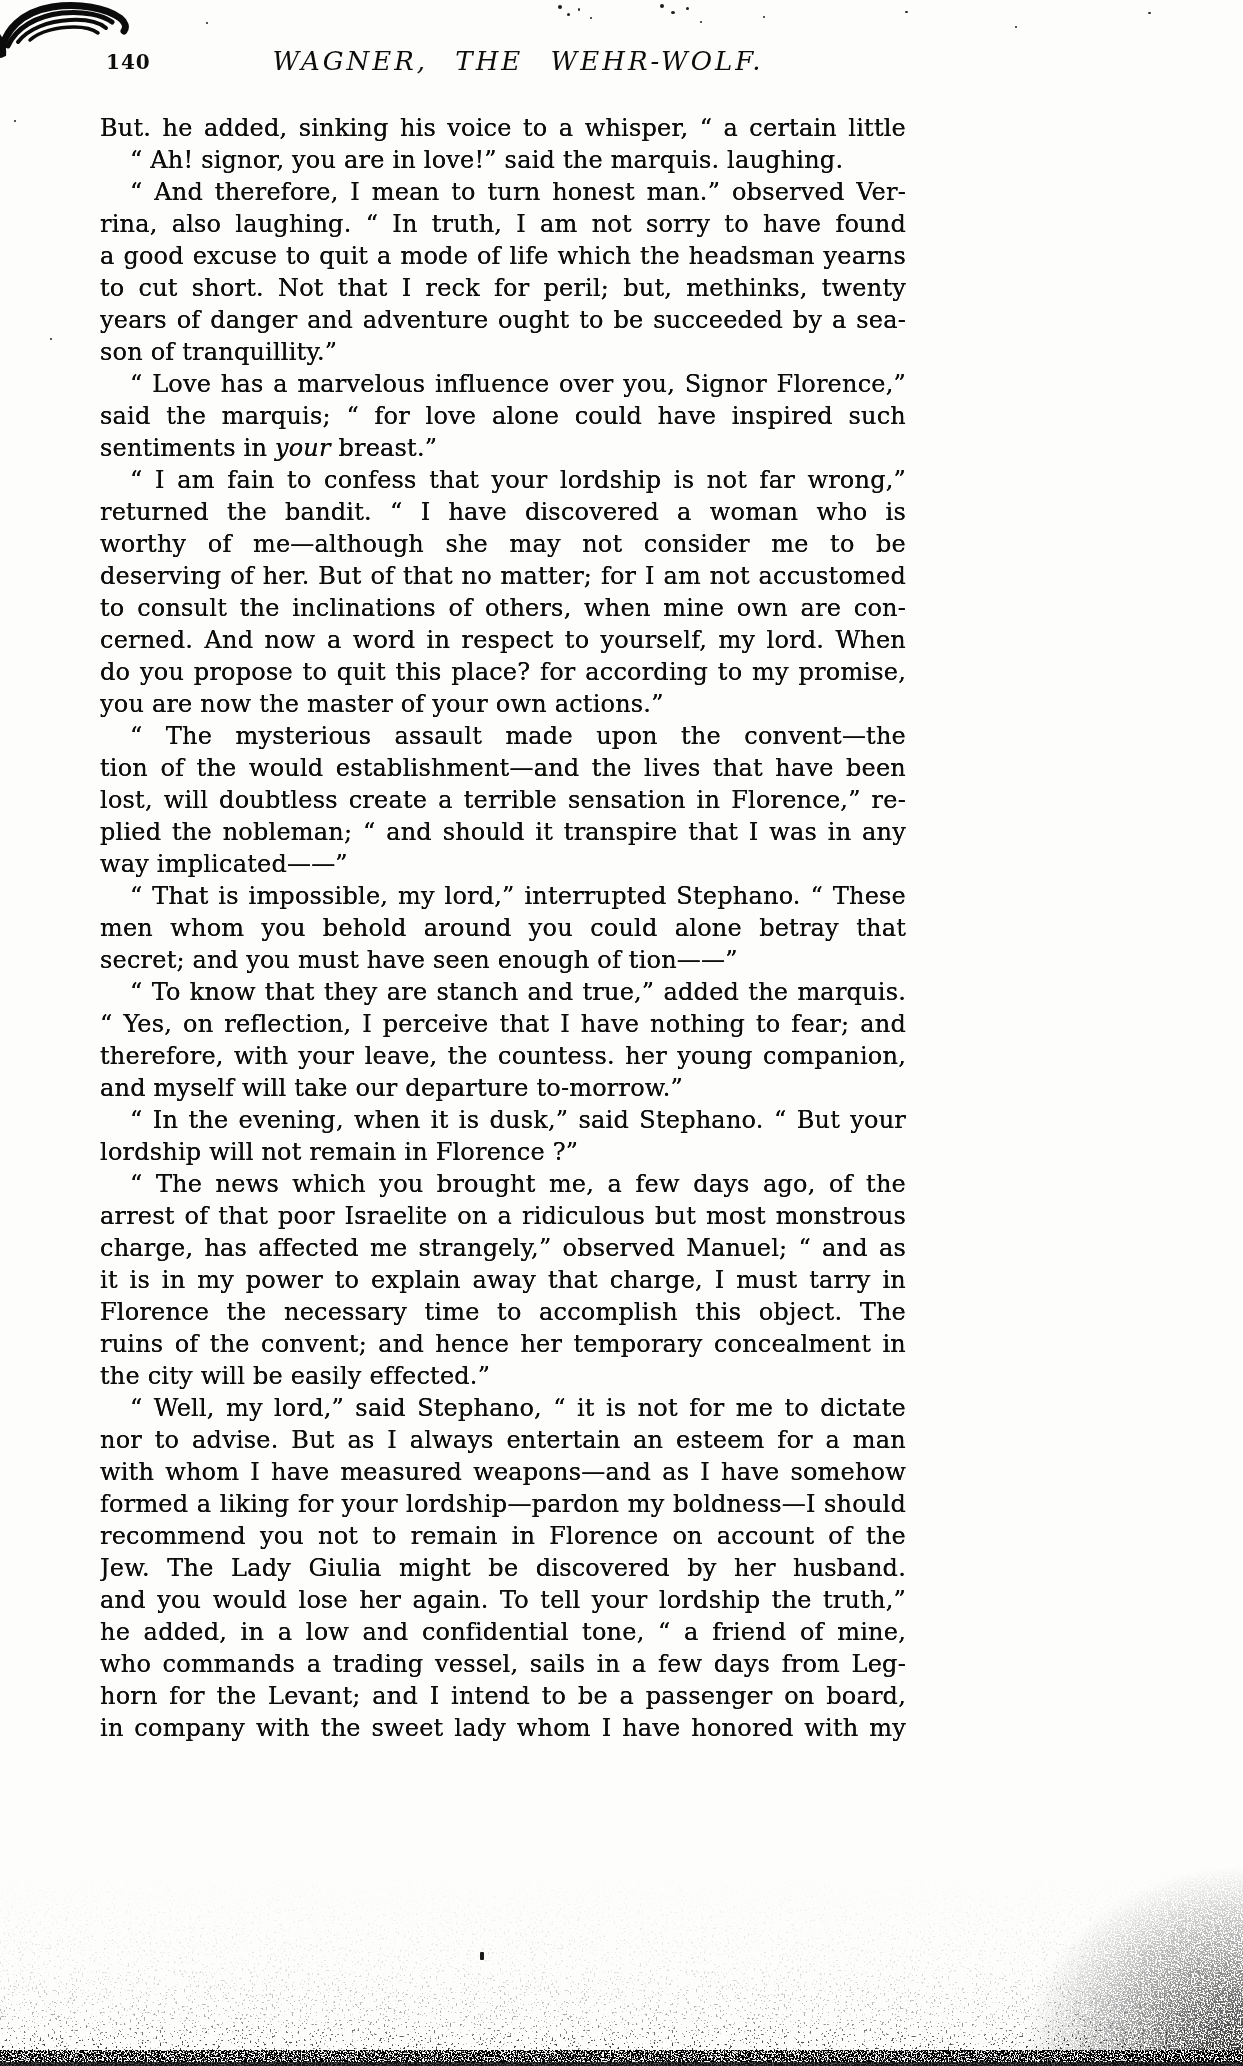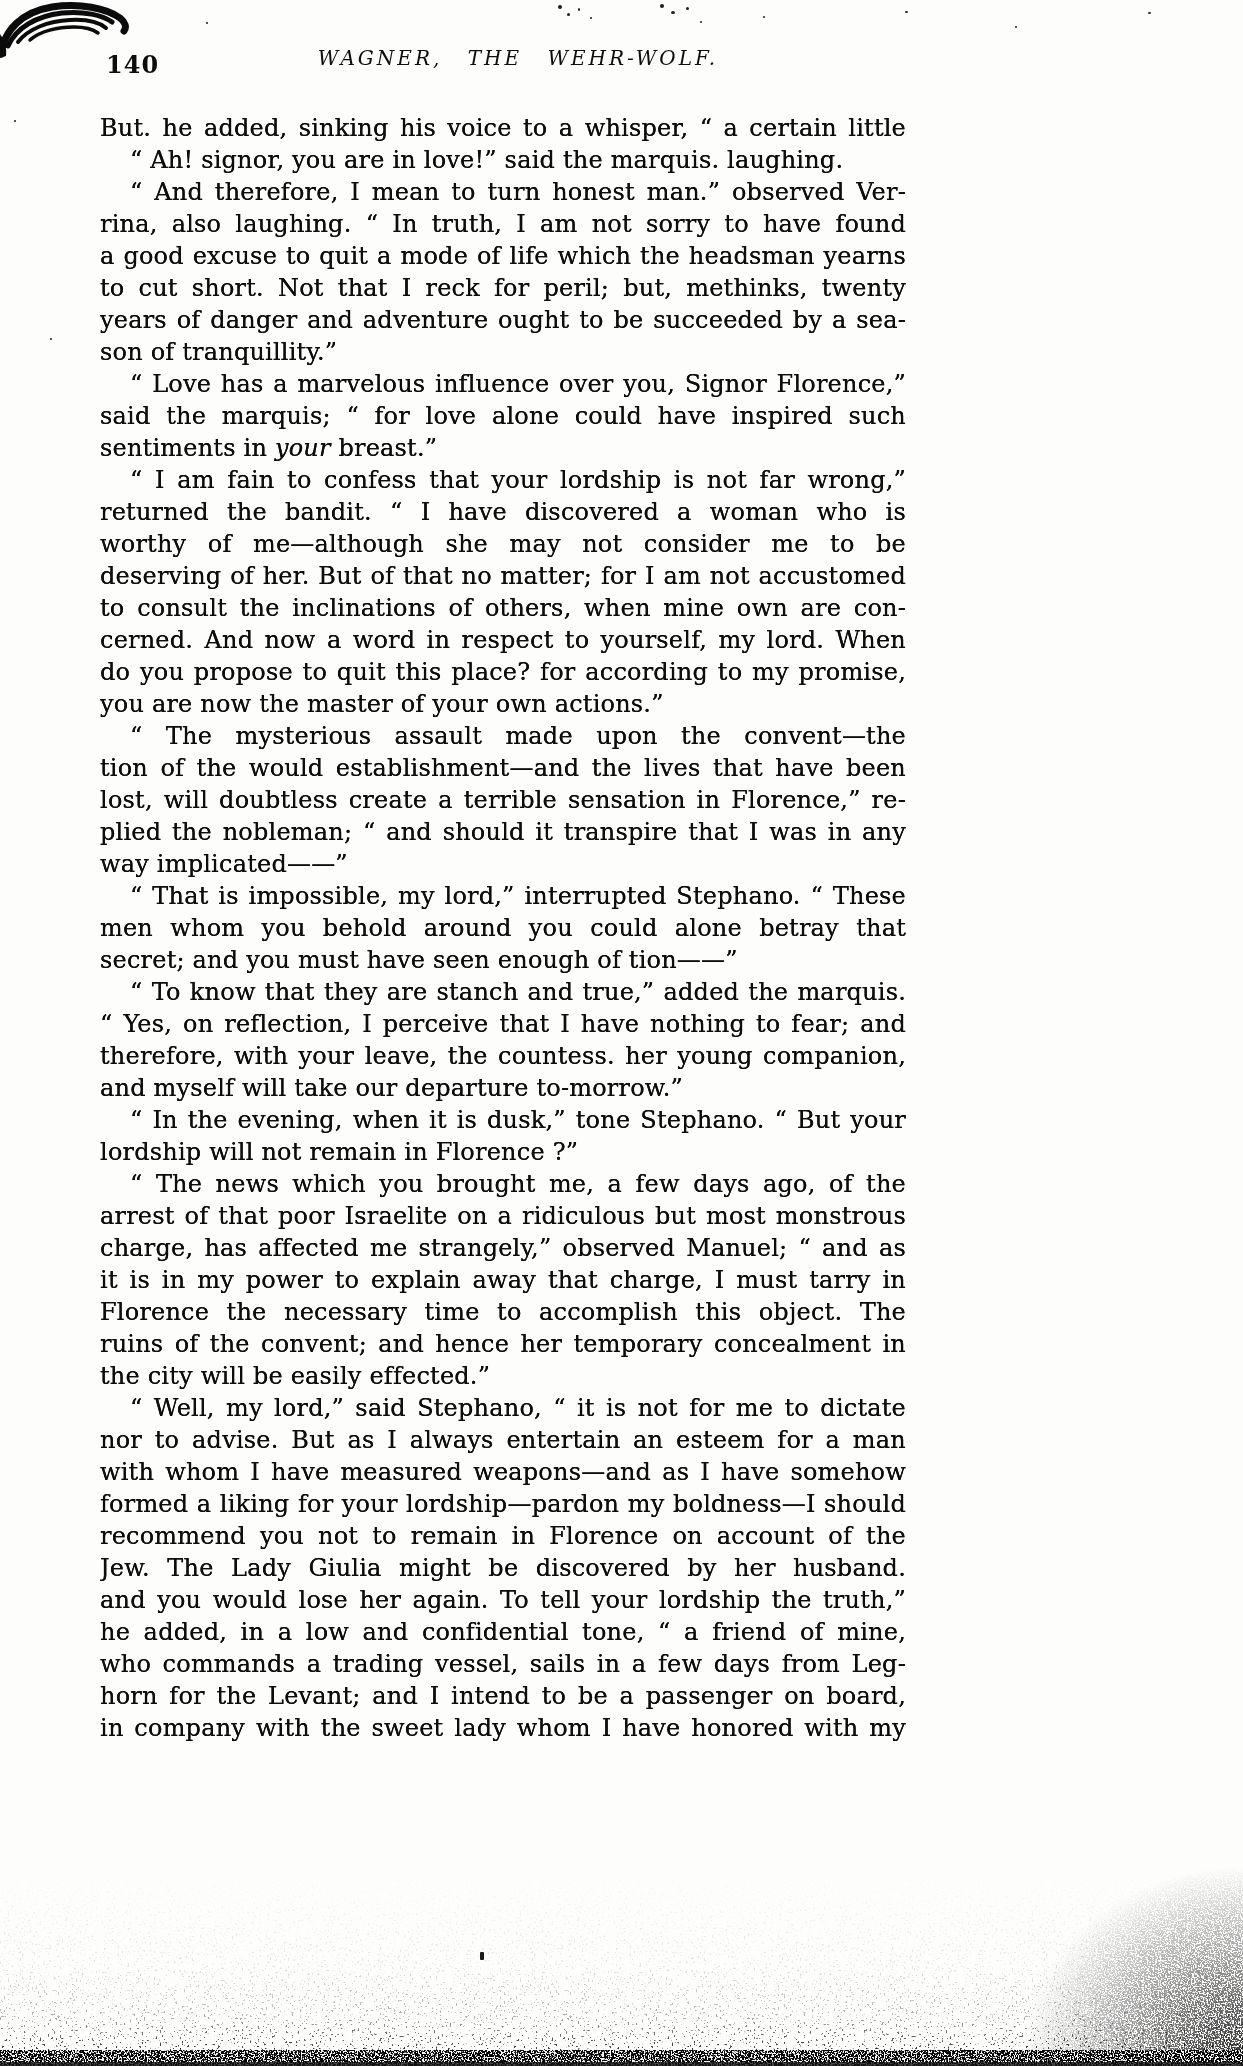--- a/index.html
+++ b/index.html
@@ -6,23 +6,23 @@
   .page{
     position:relative;
     width:1243px;height:2066px;
     background:#fefefee;
     background-color:#fdfdfc;
     overflow:hidden;
     font-family:"DejaVu Serif", "Liberation Serif", serif;
     color:#0d0d0d;
   }
   .header{position:absolute;left:100px;top:46px;width:806px;height:42px;}
-  .pagenum{position:absolute;left:6px;top:4px;font-size:24px;letter-spacing:1px;font-weight:bold;}
+  .pagenum{position:absolute;left:6px;top:4px;font-size:20px;letter-spacing:1px;font-weight:bold;}
   .running-title{
-    text-align:center;font-style:italic;font-size:20px;
+    text-align:center;font-style:italic;font-size:26px;
     letter-spacing:3px;word-spacing:16px;padding-left:30px;
     white-space:nowrap;
   }
   .text-col{
     position:absolute;left:100px;top:112px;width:806px;
     font-size:24px;line-height:32px;
     text-shadow:0 0 0.6px currentColor;
     letter-spacing:0.2px;
   }
   .line{
@@ -81,21 +81,21 @@
       <div class="line">lost, will doubtless create a terrible sensation in Florence,” re-</div>
       <div class="line">plied the nobleman; “ and should it transpire that I was in any</div>
       <div class="line end">way implicated——”</div>
       <div class="line indent">“ That is impossible, my lord,” interrupted Stephano.  “ These</div>
       <div class="line">men whom you behold around you could alone betray that</div>
       <div class="line end">secret; and you must have seen enough of tion——”</div>
       <div class="line indent">“ To know that they are stanch and true,” added the marquis.</div>
       <div class="line">“ Yes, on reflection, I perceive that I have nothing to fear; and</div>
       <div class="line">therefore, with your leave, the countess. her young companion,</div>
       <div class="line end">and myself will take our departure to-morrow.”</div>
-      <div class="line indent">“ In the evening, when it is dusk,” tone Stephano.  “ But your</div>
+      <div class="line indent">“ In the evening, when it is dusk,” said Stephano.  “ But your</div>
       <div class="line end">lordship will not remain in Florence ?”</div>
       <div class="line indent">“ The news which you brought me, a few days ago, of the</div>
       <div class="line">arrest of that poor Israelite on a ridiculous but most monstrous</div>
       <div class="line">charge, has affected me strangely,” observed Manuel; “ and as</div>
       <div class="line">it is in my power to explain away that charge, I must tarry in</div>
       <div class="line">Florence the necessary time to accomplish this object.  The</div>
       <div class="line">ruins of the convent; and hence her temporary concealment in</div>
       <div class="line end">the city will be easily effected.”</div>
       <div class="line indent">“ Well, my lord,” said Stephano, “ it is not for me to dictate</div>
       <div class="line">nor to advise.  But as I always entertain an esteem for a man</div>

